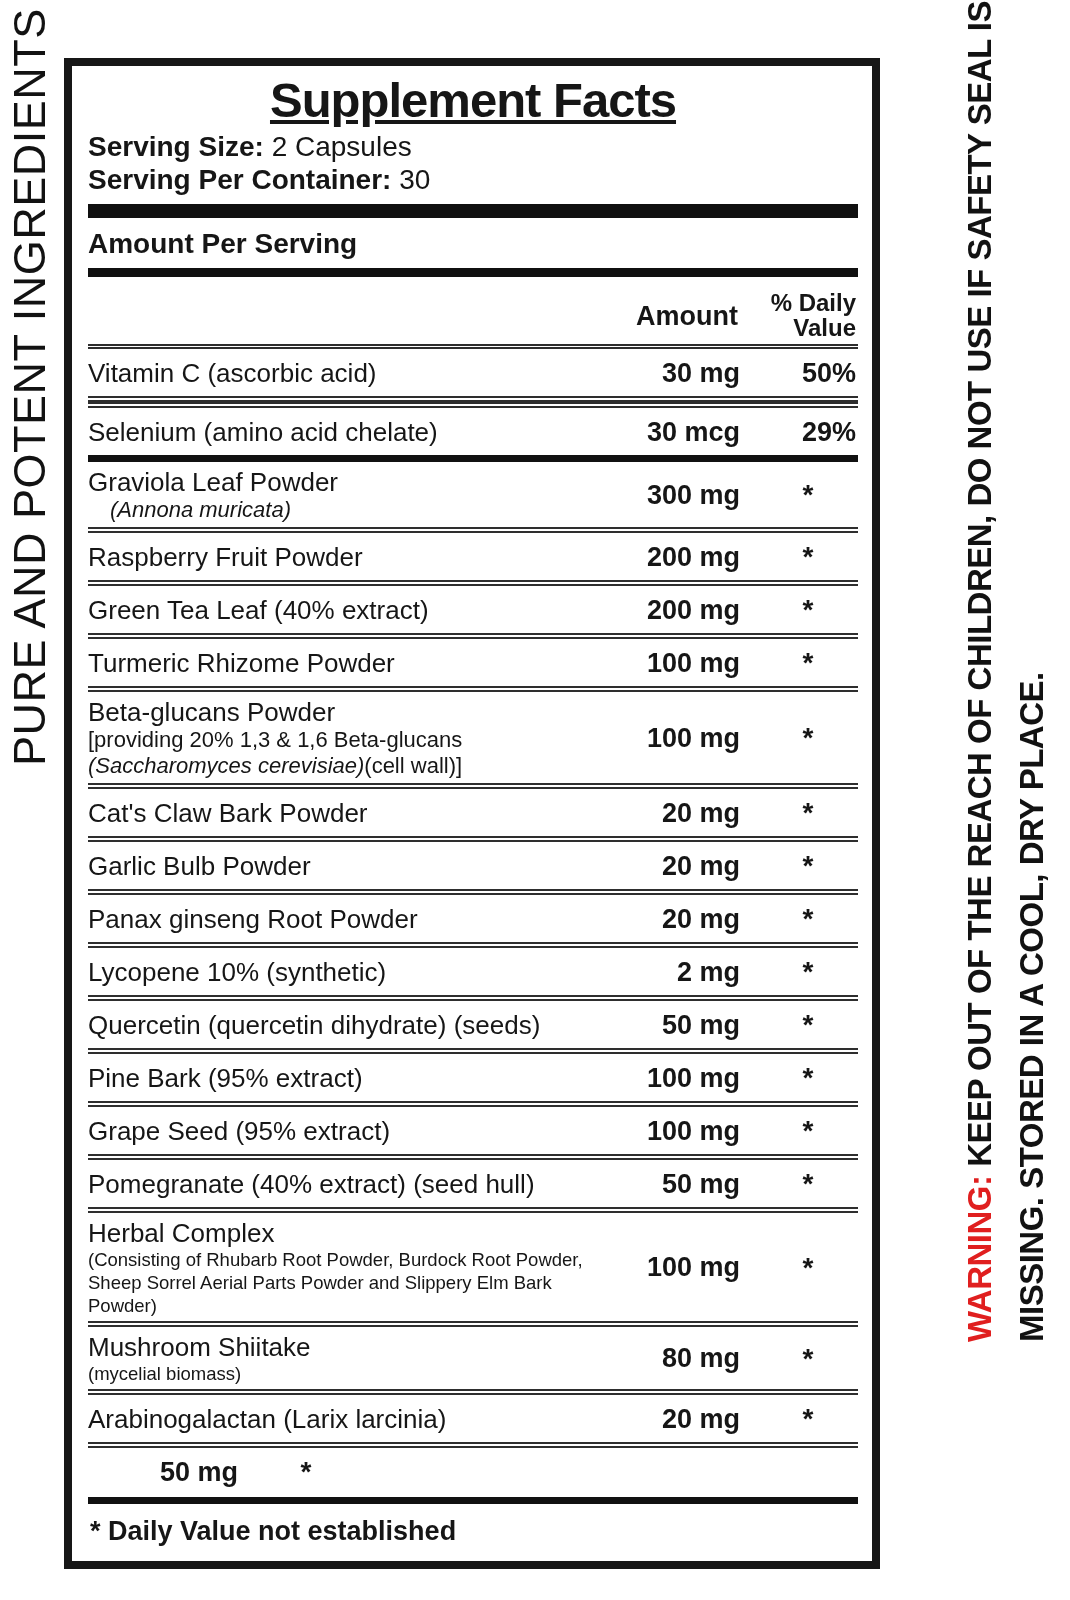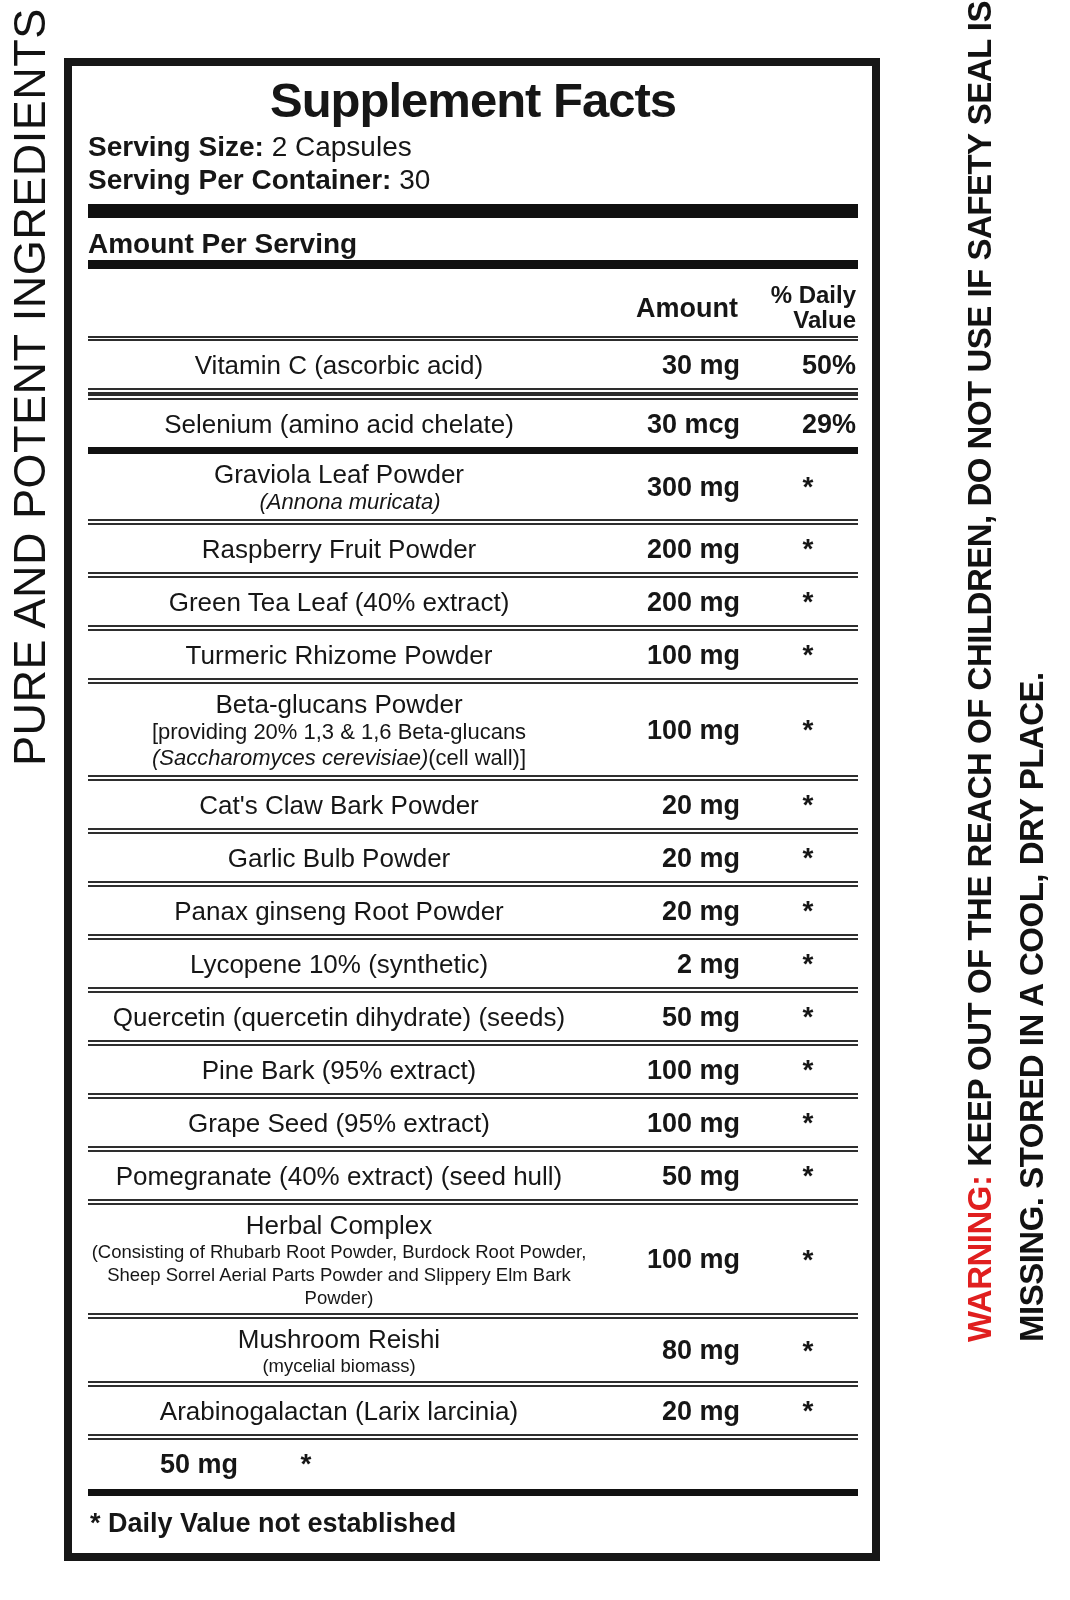--- a/index.html
+++ b/index.html
@@ -20,35 +20,35 @@
     font-size:33px;font-weight:700;letter-spacing:-0.5px;color:#121212;
     line-height:52px;
   }
   .right-vert .vline{display:block;}
   .warn-label{color:#e01f1f;}
   
   .main-col{position:absolute;left:64px;top:58px;width:844px;}
   .panel{
     border:8px solid #171717;background:#fff;padding:2px 14px 0 16px;width:816px;box-sizing:border-box;
   }
-  .sf-title{font-size:49px;font-weight:700;letter-spacing:-1px;text-align:center;padding:4px 0 2px 0;}
+  .sf-title{font-size:49px;font-weight:700;letter-spacing:-1px;text-align:center;padding:4px 0 2px 0;text-decoration:underline;}
   .serv-line{font-size:28px;line-height:33px;}
   .serv-line .b{font-weight:700;}
   .bar-xl{height:14px;background:#101010;margin:8px 0 0 0;}
-  .aps{font-size:28px;font-weight:700;padding:10px 0 0 0;}
+  .aps{font-size:28px;font-weight:700;padding:10px 0 8px 0;}
   .bar-md{height:9px;background:#101010;}
   .cols-head{display:flex;align-items:flex-end;padding:8px 0 4px 0;}
   .cols-head .spacer{flex:1;}
   .col-amount{width:150px;text-align:right;font-size:27px;font-weight:700;padding-bottom:8px;margin-top:16px;}
   .col-dv{width:118px;text-align:right;font-size:24px;font-weight:700;line-height:25px;padding-right:2px;}
   .dbl{height:5px;border-top:2px solid #2d2d2d;border-bottom:2px solid #2d2d2d;box-sizing:border-box;}
   .rdiv{height:6px;border-top:2px solid #2e2e2e;border-bottom:2px solid #2e2e2e;box-sizing:border-box;}
   .rdiv.thick{height:7px;background:#111;border:none;}
   .row{display:flex;align-items:center;padding:5px 0 4px 0;min-height:38px;}
-  .cell-name{flex:1;text-align:center;}
+  .cell-name{flex:1;}
   .nm{font-size:26px;line-height:30px;}
   .note{line-height:26px;}
   .note.md{font-size:22px;}
   .note.sm{font-size:18.5px;line-height:23px;}
   .note.ind{padding-left:22px;}
   .it{font-style:italic;}
   .cell-amt{width:150px;text-align:right;font-size:27px;font-weight:700;white-space:nowrap;}
   .cell-dv{width:118px;text-align:right;font-size:27px;font-weight:700;padding-right:2px;box-sizing:border-box;padding-left:44px;}
   .cell-dv.star{text-align:center;font-size:28px;padding-right:26px;}
   .foot-rule{height:7px;background:#111;margin-top:2px;}
@@ -215,21 +215,21 @@
             <div class="nm">Herbal Complex</div>
             <div class="note sm"><span>(Consisting of Rhubarb Root Powder, Burdock Root Powder,</span></div>
             <div class="note sm"><span>Sheep Sorrel Aerial Parts Powder and Slippery Elm Bark Powder)</span></div>
           </div>
           <div class="cell-amt">100 mg</div>
           <div class="cell-dv star">*</div>
         </div>
         <div class="rdiv"></div>
         <div class="row">
           <div class="cell-name">
-            <div class="nm">Mushroom Reishi</div>
+            <div class="nm">Mushroom Shiitake</div>
             <div class="note sm"><span>(mycelial biomass)</span></div>
           </div>
           <div class="cell-amt">80 mg</div>
           <div class="cell-dv star">*</div>
         </div>
         <div class="rdiv"></div>
         <div class="row">
           <div class="cell-name">
             <div class="nm">Arabinogalactan (Larix larcinia)</div>
           </div>

